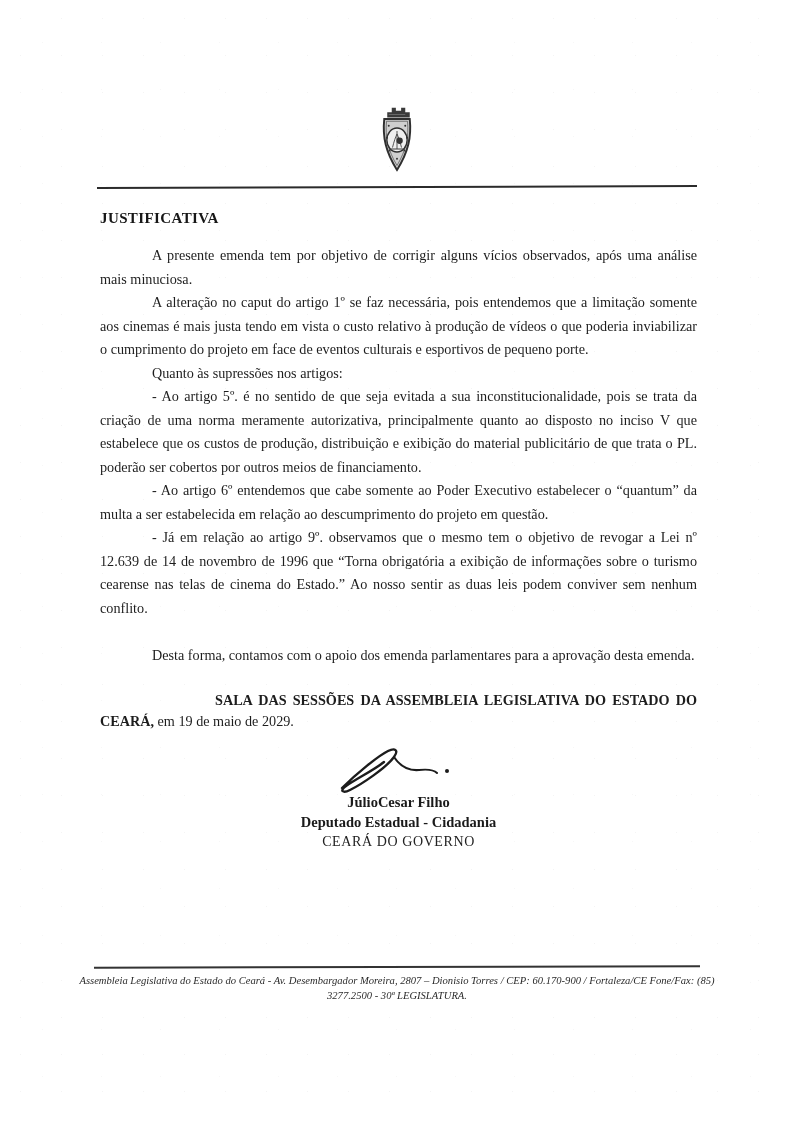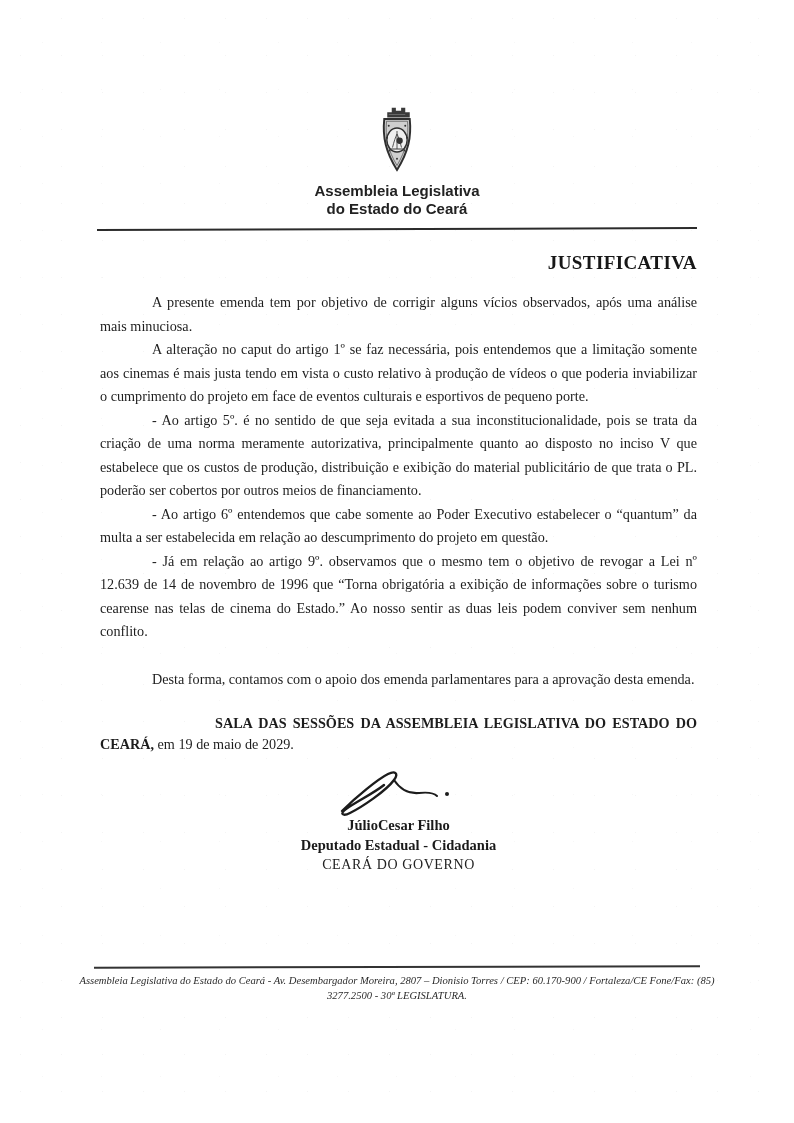--- a/index.html
+++ b/index.html
@@ -25,21 +25,21 @@
     font-weight:bold;font-size:15px;line-height:18px;color:#222;
   }
   .rule{
     width:600px;margin:10px auto 0 auto;border:0;
     border-top:2.2px solid #2b2b2b;
     transform:rotate(-.18deg);
   }
   
   .doc-body{margin:0 97px 0 100px;}
   .doc-title{
-    text-align:right;font-weight:bold;font-size:19px;
+    text-align:left;font-weight:bold;font-size:15px;
     letter-spacing:.4px;margin:22px 0 0 0;color:#171717;
   }
   .doc-body p{
     margin:0;font-size:14.2px;line-height:23.5px;
     text-align:justify;text-indent:52px;color:#1d1d1d;
   }
   .doc-body p.first{margin-top:17px;}
   .doc-body p.spaced{margin-top:24px;}
   .closing{margin-top:22px !important;text-indent:115px !important;line-height:21px !important;}
   .closing .b{font-weight:bold;}
@@ -80,32 +80,29 @@
       <path d="M31 60 H49" stroke="#444" stroke-width="1.4"></path>
 
       <circle cx="29" cy="29" r="1.3" fill="#333"></circle>
       <circle cx="51" cy="29" r="1.3" fill="#333"></circle>
       <circle cx="26.5" cy="45" r="1.3" fill="#333"></circle>
       <circle cx="53.5" cy="45" r="1.3" fill="#333"></circle>
       <circle cx="30" cy="62" r="1.3" fill="#333"></circle>
       <circle cx="50" cy="62" r="1.3" fill="#333"></circle>
       <circle cx="40" cy="73" r="1.3" fill="#333"></circle>
     </svg>
-    <div class="org">
-      <div>Assembleia Legislativa</div>
-      <div>do Estado do Ceará</div>
-    </div>
     <hr class="rule">
   </div>
 
   <div class="doc-body">
     <h1 class="doc-title">JUSTIFICATIVA</h1>
 
     <p class="first">A presente emenda tem por objetivo de corrigir alguns vícios observados, após uma análise mais minuciosa.</p>
     <p>A alteração no caput do artigo 1º se faz necessária, pois entendemos que a limitação somente aos cinemas é mais justa tendo em vista o custo relativo à produção de vídeos o que poderia inviabilizar o cumprimento do projeto em face de eventos culturais e esportivos de pequeno porte.</p>
+    <p>Quanto às supressões nos artigos:</p>
     <p>- Ao artigo 5º. é no sentido de que seja evitada a sua inconstitucionalidade, pois se trata da criação de uma norma meramente autorizativa, principalmente quanto ao disposto no inciso V que estabelece que os custos de produção, distribuição e exibição do material publicitário de que trata o PL. poderão ser cobertos por outros meios de financiamento.</p>
     <p>- Ao artigo 6º entendemos que cabe somente ao Poder Executivo estabelecer o “quantum” da multa a ser estabelecida em relação ao descumprimento do projeto em questão.</p>
     <p>- Já em relação ao artigo 9º. observamos que o mesmo tem o objetivo de revogar a Lei nº 12.639 de 14 de novembro de 1996 que “Torna obrigatória a exibição de informações sobre o turismo cearense nas telas de cinema do Estado.” Ao nosso sentir as duas leis podem conviver sem nenhum conflito.</p>
     <p class="spaced">Desta forma, contamos com o apoio dos emenda parlamentares para a aprovação desta emenda.</p>
 
     <p class="closing"><span class="b">SALA DAS SESSÕES DA ASSEMBLEIA LEGISLATIVA DO ESTADO DO CEARÁ,</span><span> em 19 de maio de 2029.</span></p>
 
     <div class="sig-block">
       <svg class="sig-scribble" width="190" height="52" viewBox="0 0 190 52" aria-hidden="true">
         <path d="M38 44 C 52 30 74 12 84 7 C 91 3.5 95 6 90 13 C 82 24 58 40 46 46 C 39 49.5 35 47 42 42 C 52 35 70 26 80 18" fill="none" stroke="#1c1c1c" stroke-width="2.4" stroke-linecap="round"></path>

